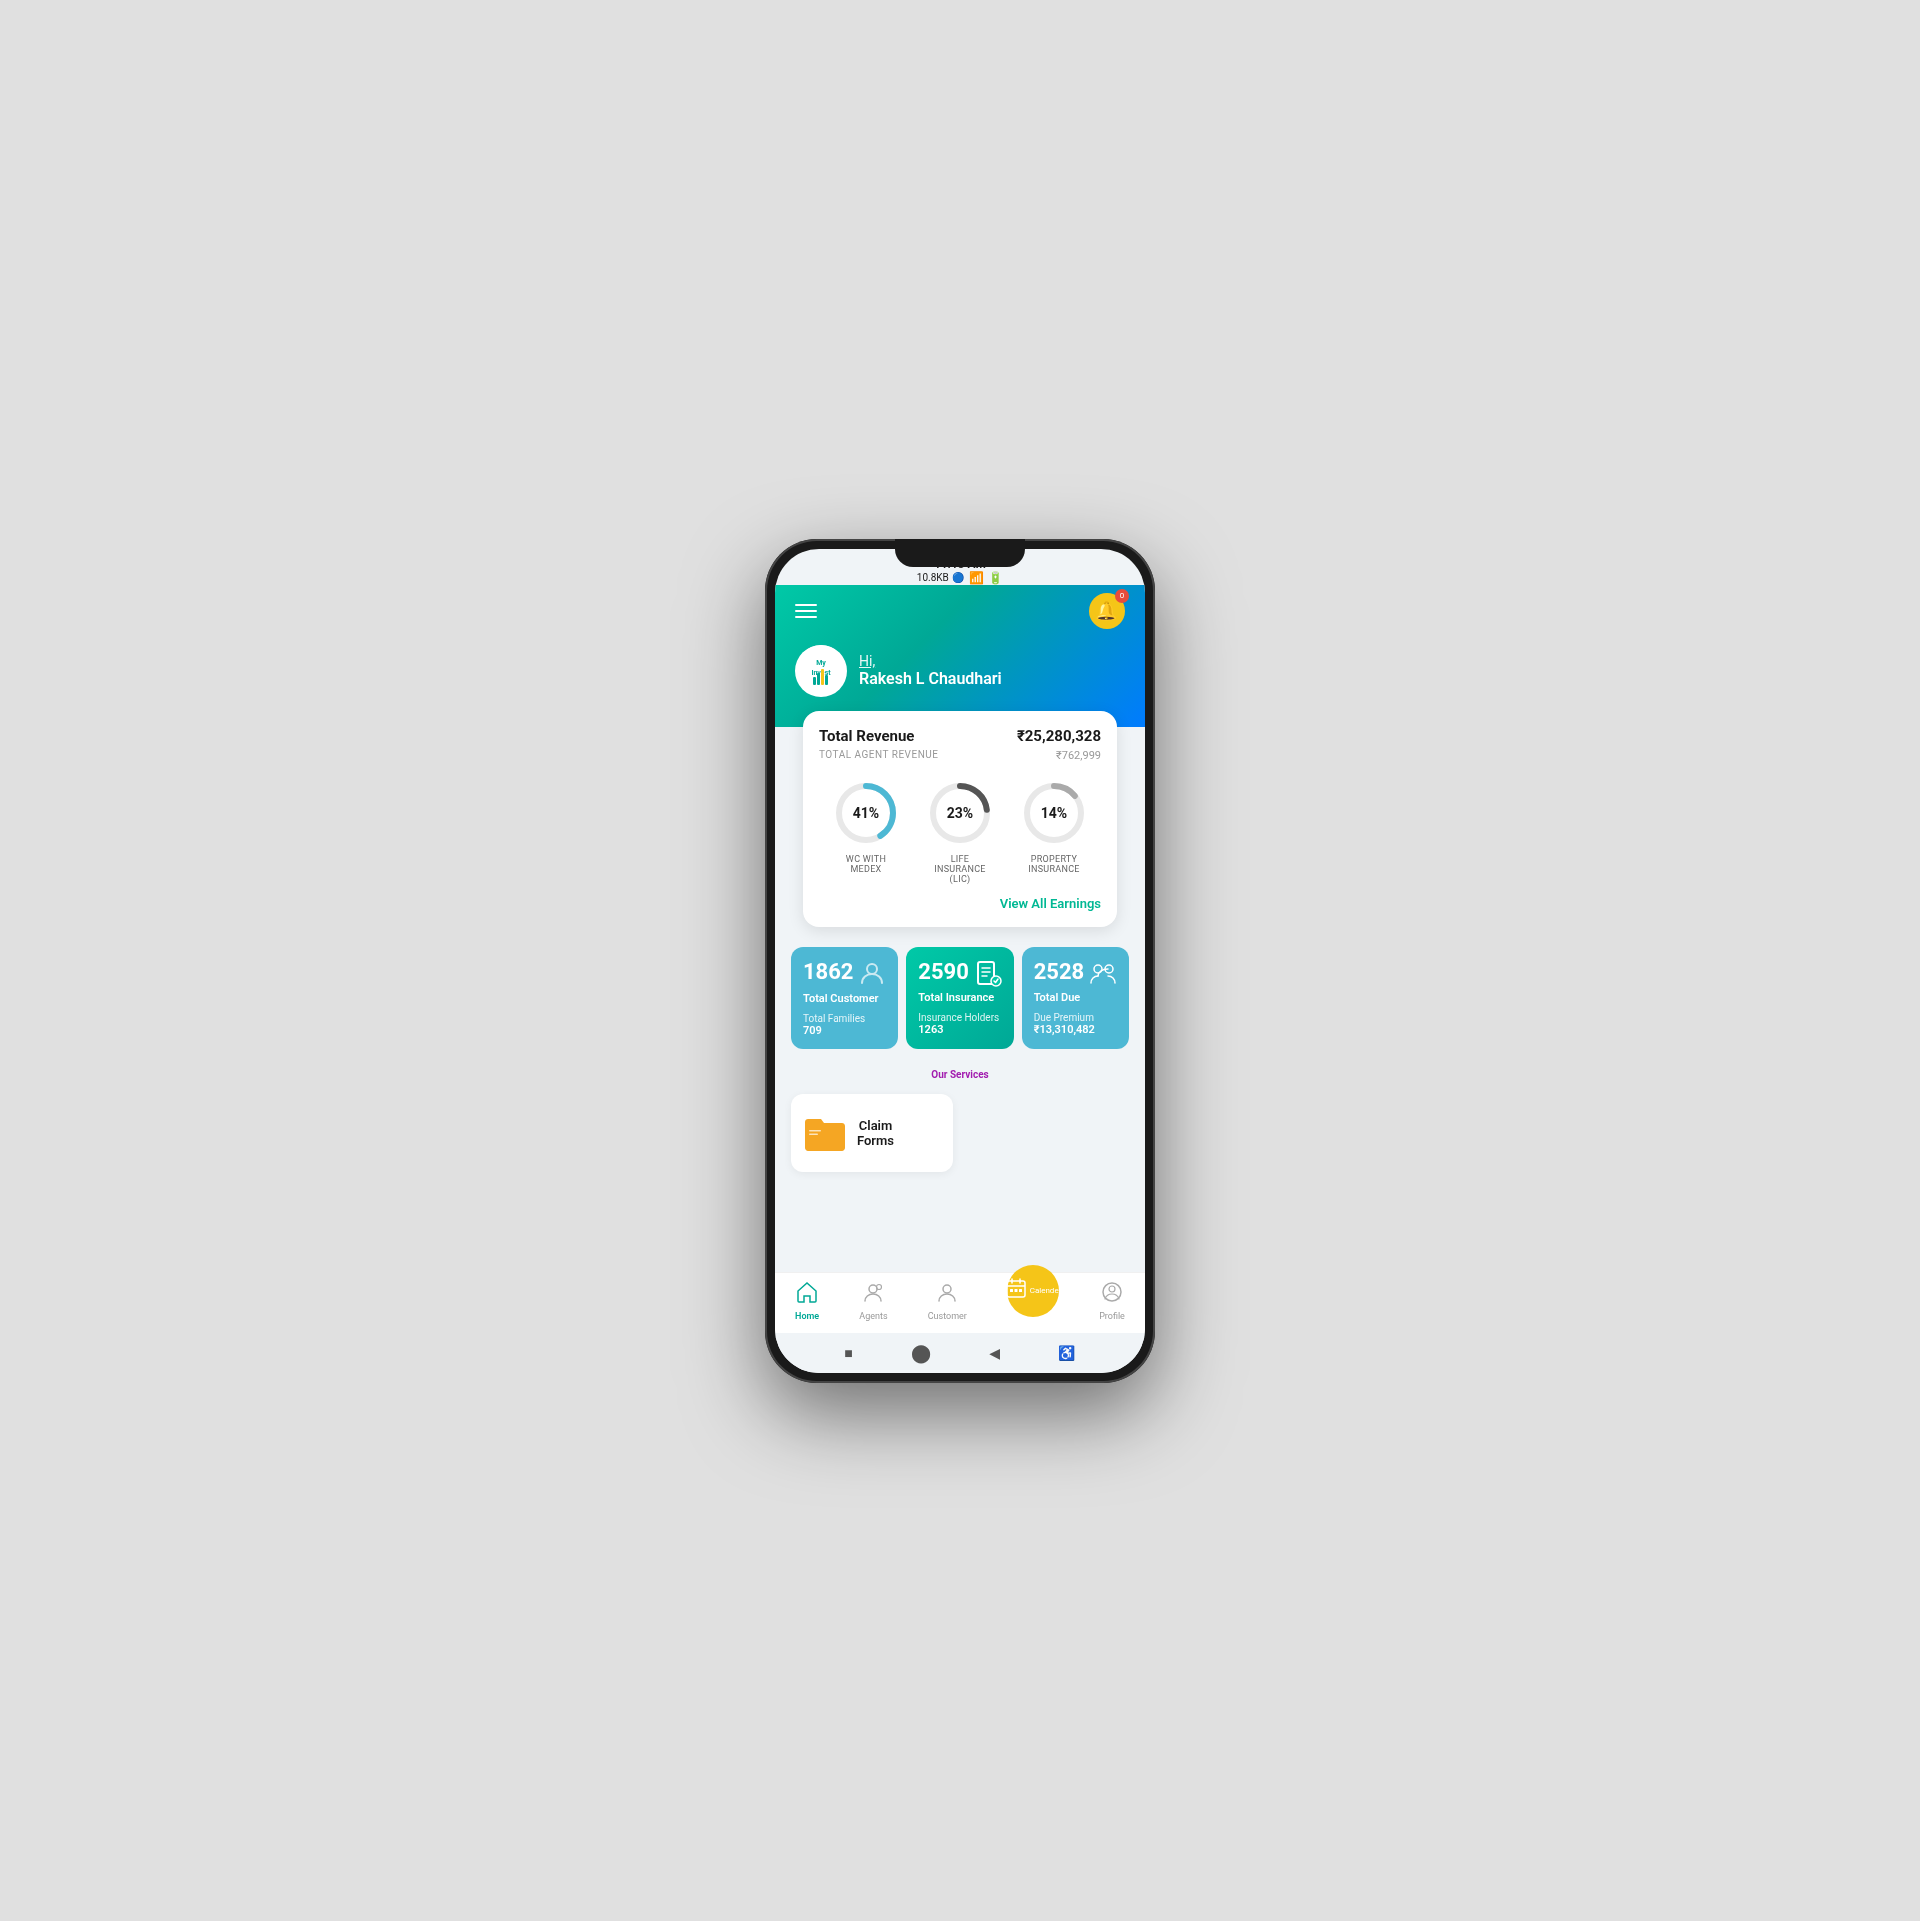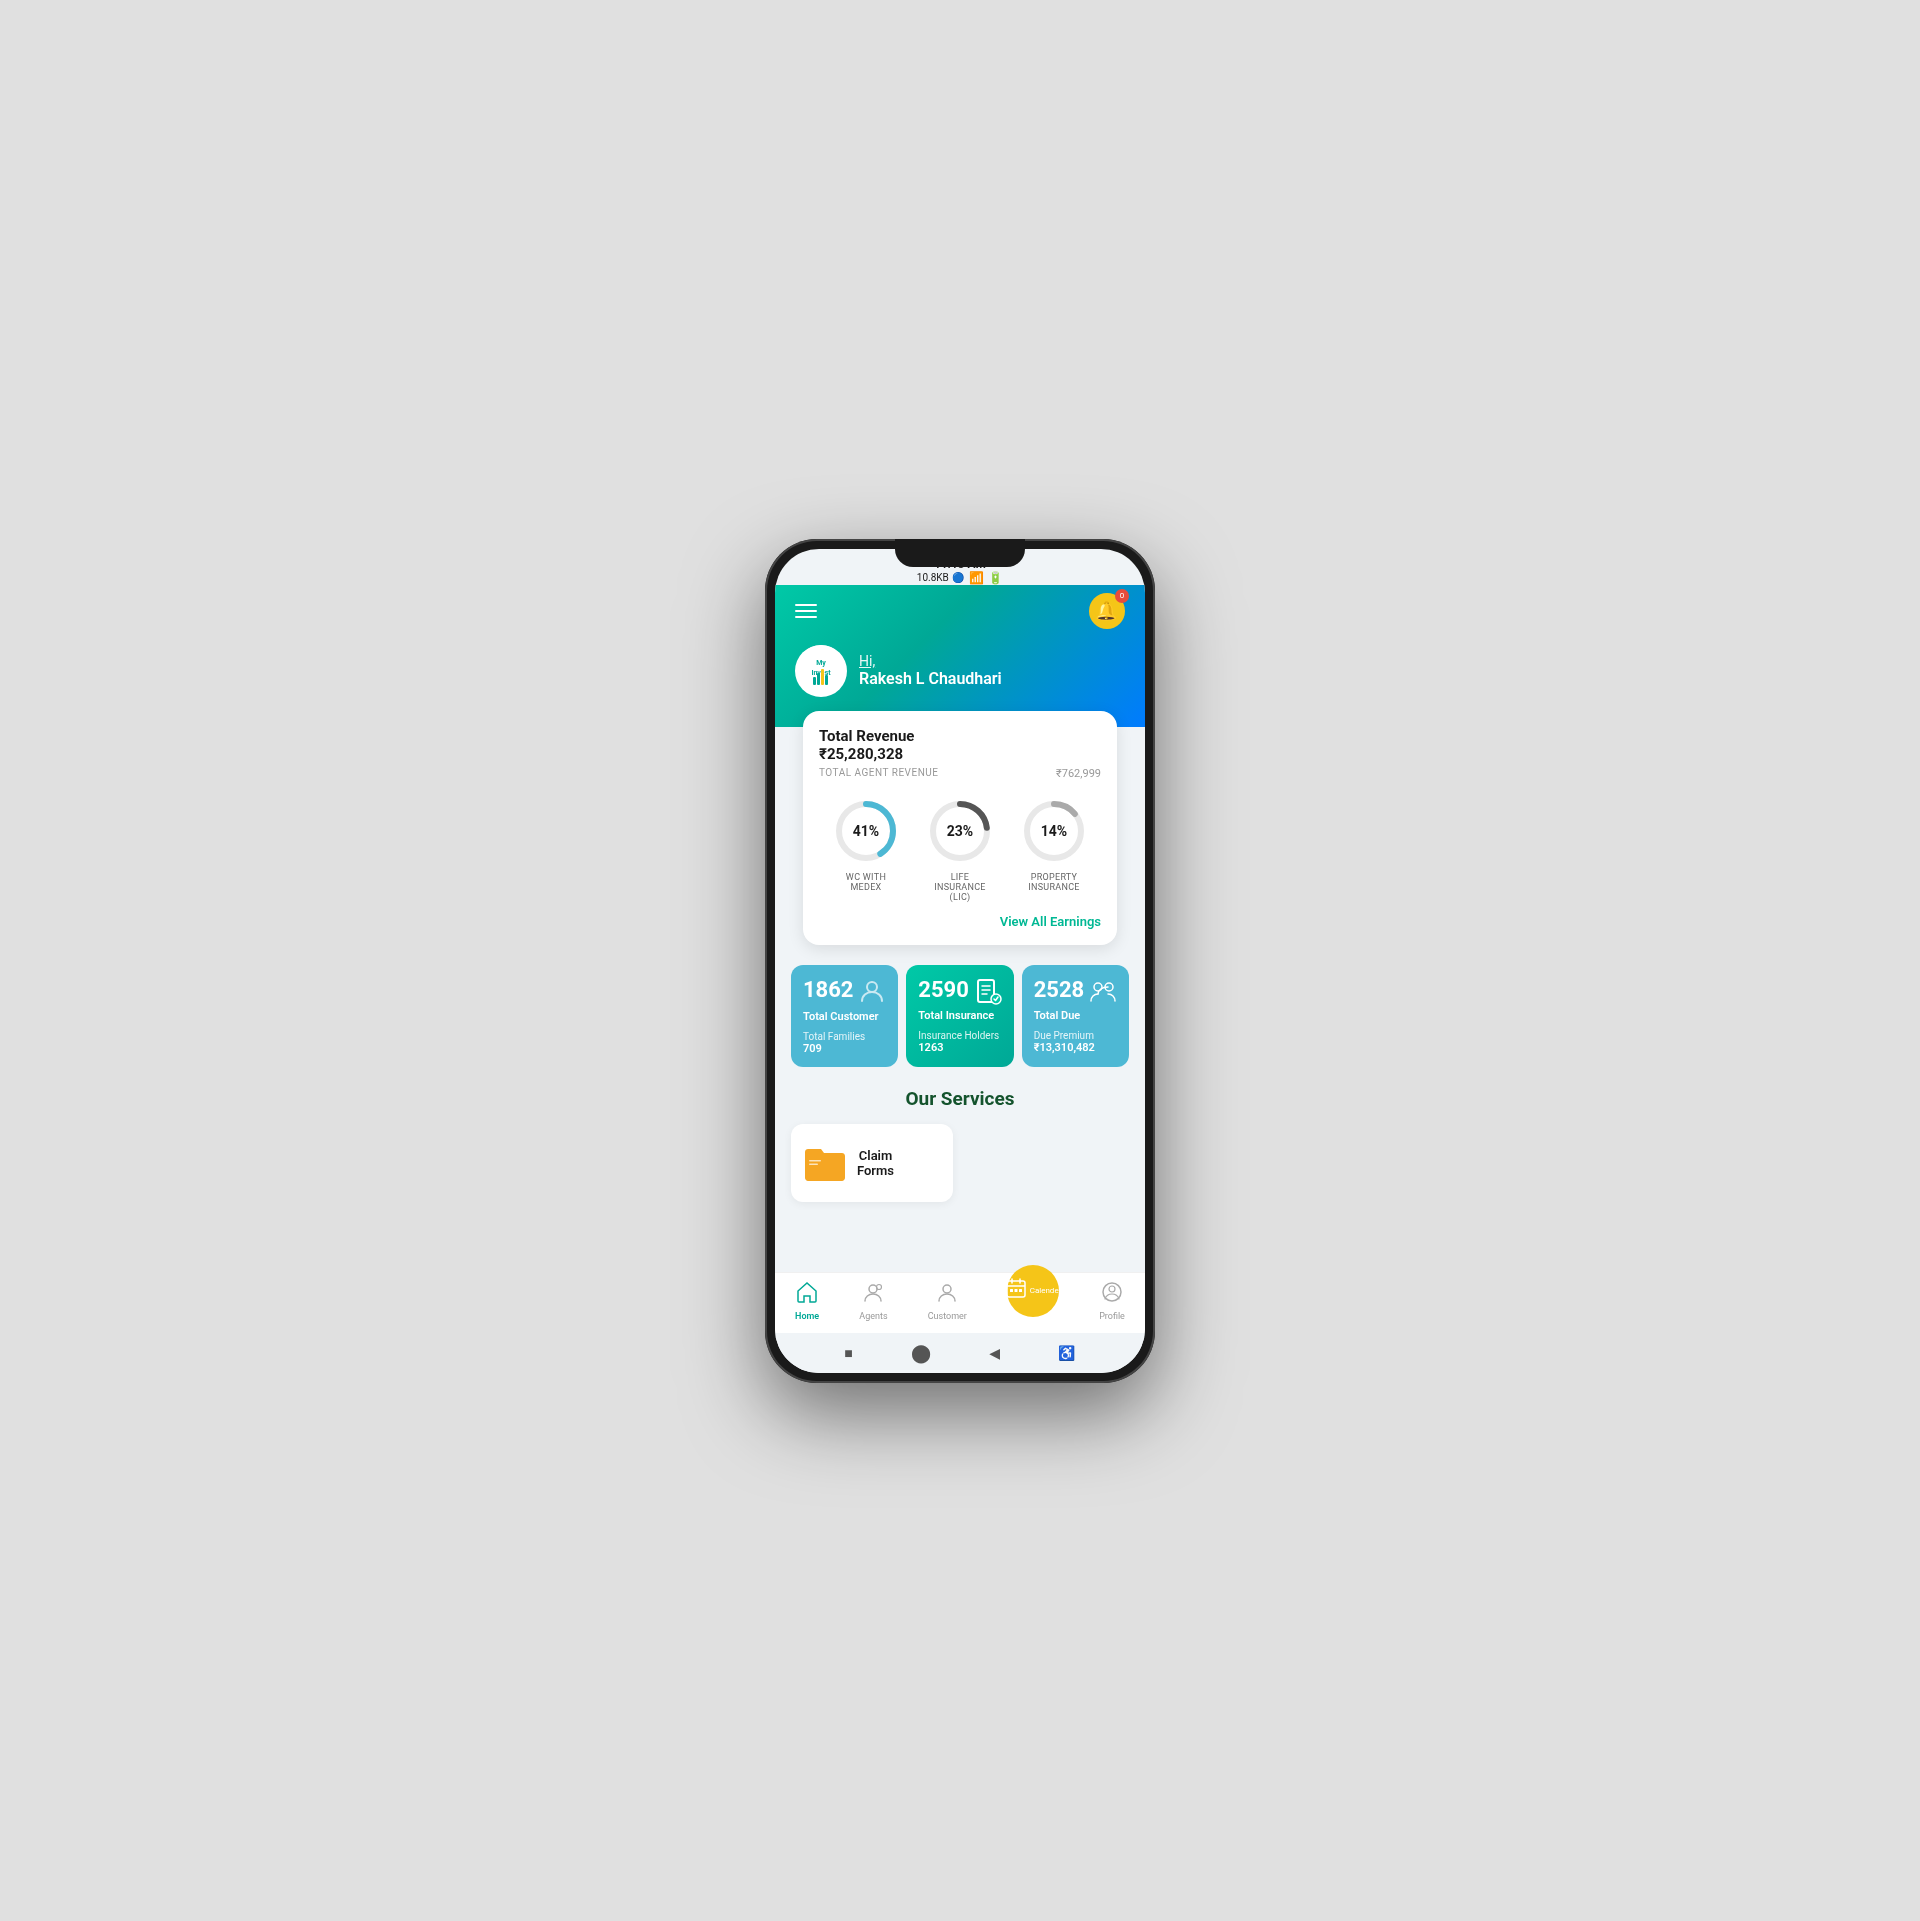--- a/index.html
+++ b/index.html
@@ -162,21 +162,20 @@
       padding: 16px;
       box-shadow: 0 4px 16px rgba(0,0,0,0.1);
       position: relative;
       z-index: 5;
     }
     .revenue-top {
       display: flex;
       justify-content: space-between;
       align-items: flex-start;
       margin-bottom: 4px;
-      flex-direction: column;
     }
     .revenue-title {
       font-size: 15px;
       font-weight: 700;
       color: #1a1a1a;
     }
     .revenue-amount {
       font-size: 15px;
       font-weight: 700;
       color: #1a1a1a;
@@ -289,23 +288,23 @@
       font-size: 11px;
       font-weight: 600;
       display: block;
     }
 
     
     .services-section {
       padding: 8px 16px 16px;
     }
     .services-title {
-      font-size: 19px;
+      font-size: 10px;
       font-weight: 700;
-      color: #14532d;
+      color: #a21caf;
       text-align: center;
       margin-bottom: 14px;
     }
     .services-grid {
       display: flex;
       gap: 12px;
     }
     .service-card {
       flex: 1;
       background: white;

